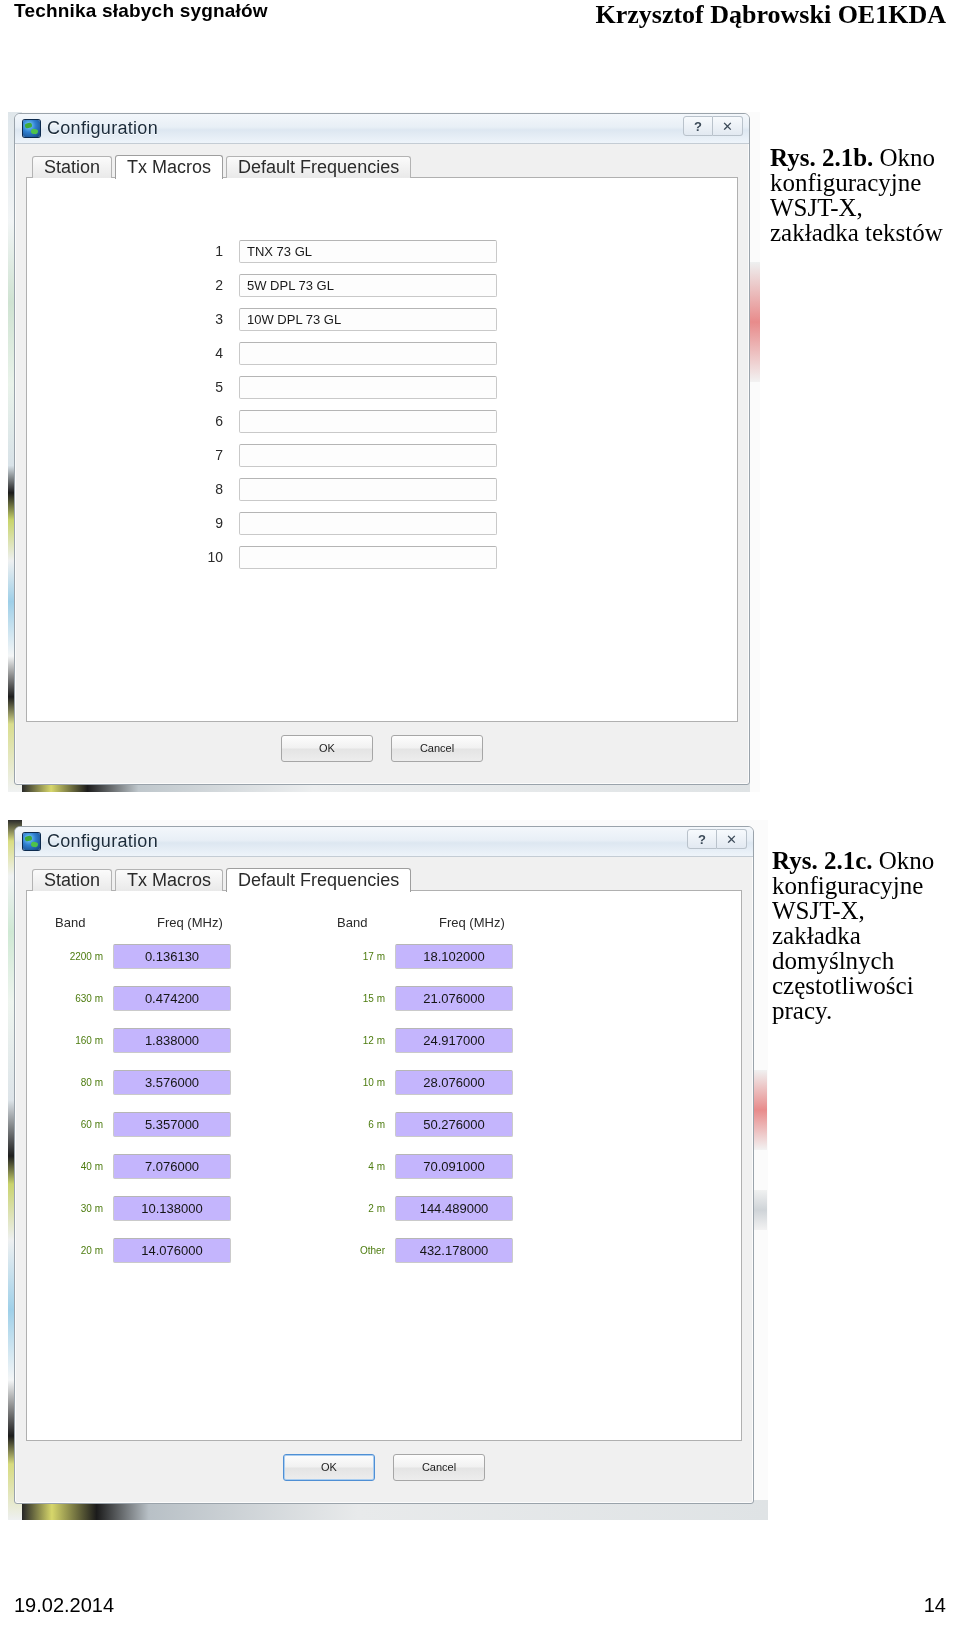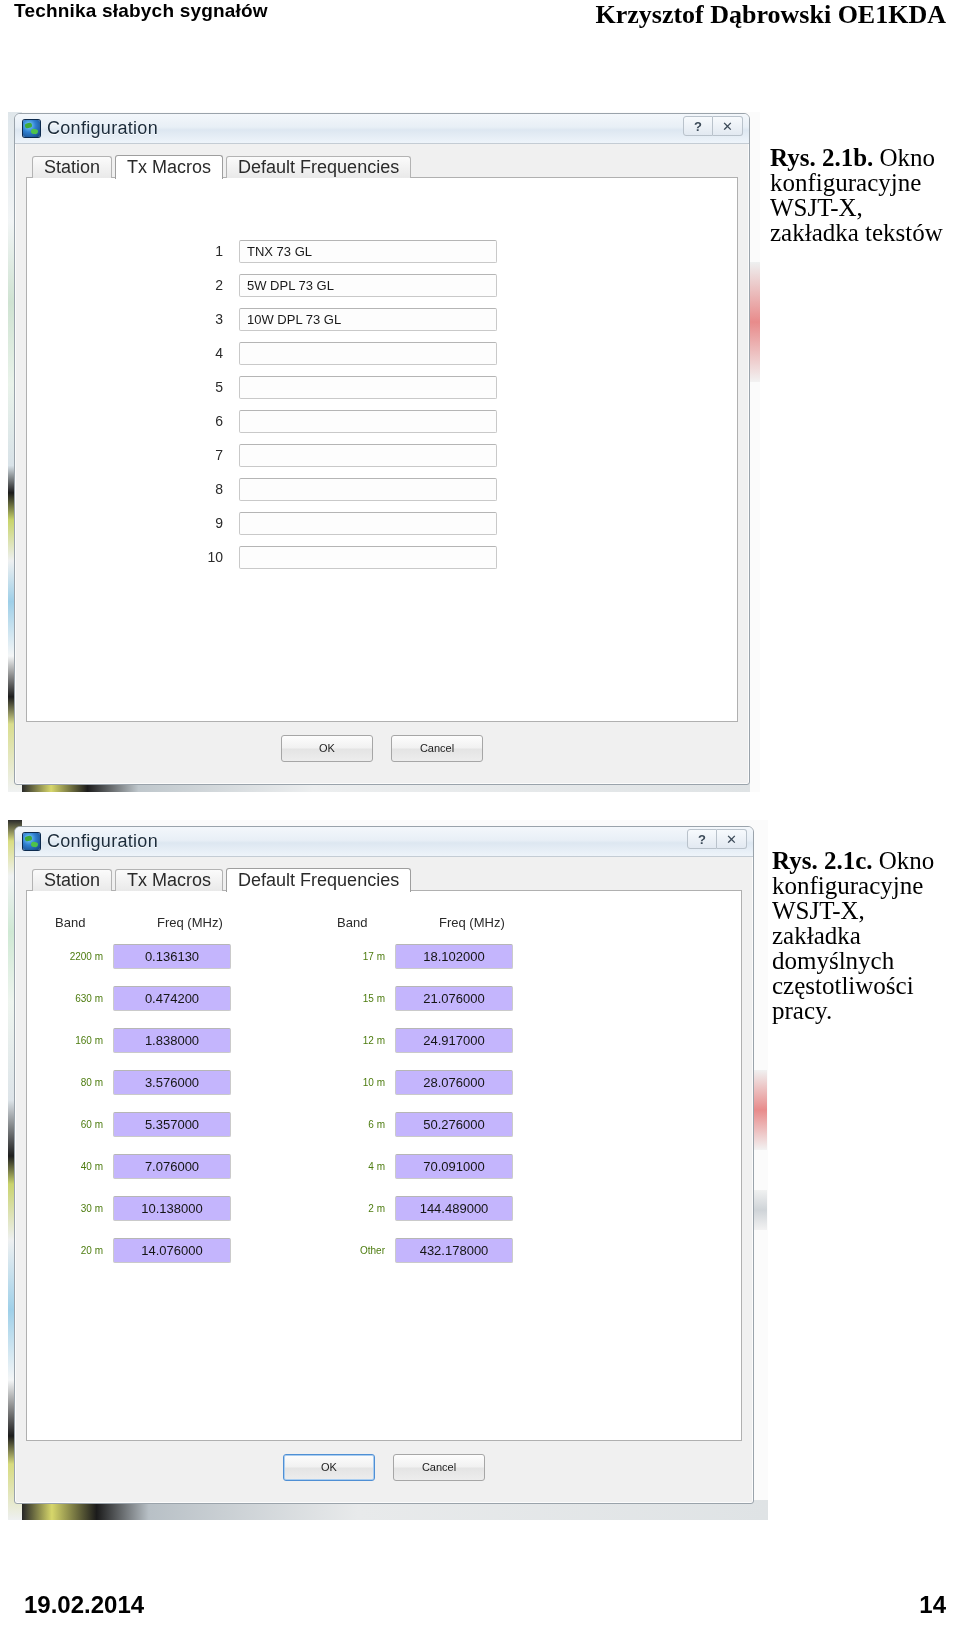--- a/index.html
+++ b/index.html
@@ -26,21 +26,21 @@
     font-family: "Liberation Serif", serif;
     font-size: 26px; font-weight: bold; color: #000;
   }
   .page-footer {
     position: absolute; left: 0; bottom: 8px; width: 960px; height: 30px;
     padding: 0 14px;
     display: flex; align-items: center; justify-content: space-between;
   }
   .ftr-left, .ftr-right {
     font-family: "Liberation Sans", sans-serif;
-    font-size: 24px; font-weight: bold; color: #000; margin-left: 10px;
+    font-size: 20px; font-weight: normal; color: #000;
   }
   
   .scan-bg {
     position: absolute;
     background: #ffffff;
     overflow: hidden;
   }
   .noise-band { position: absolute; }
 
   

